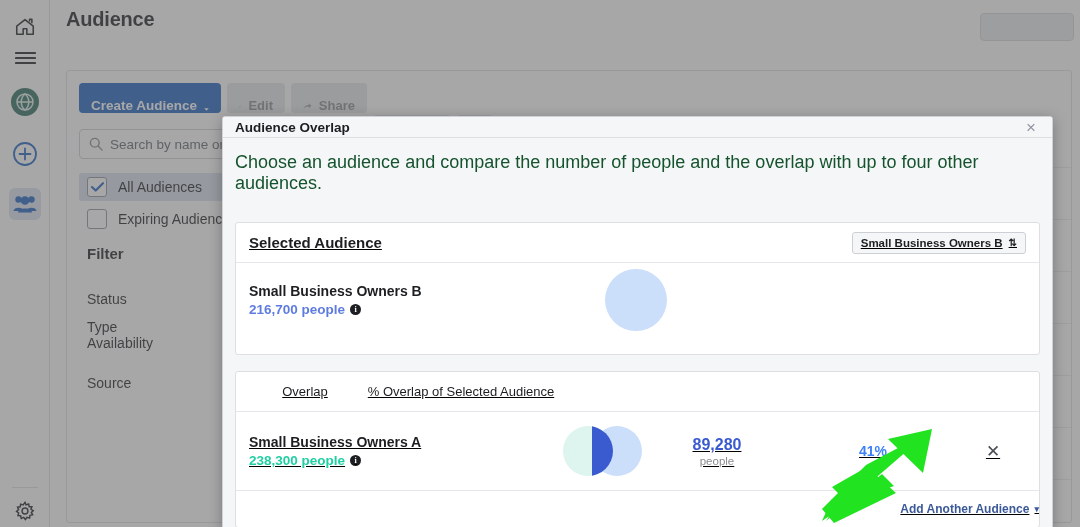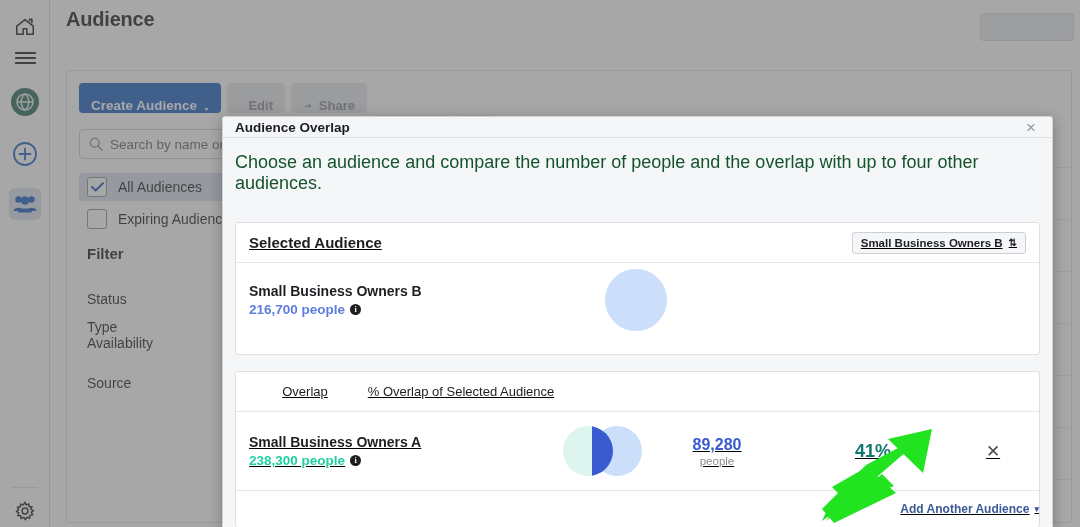--- a/index.html
+++ b/index.html
@@ -353,23 +353,23 @@
     font-weight: bold;
     color: #3a5bd0;
     text-align: center;
   }
   .overlap-sub {
     font-size: 11.5px;
     color: #8a8d91;
     margin-top: 1px;
   }
   .pct-num {
-    font-size: 18px;
-    font-weight: bold;
-    color: #0f766e;
+    font-size: 14px;
+    font-weight: bold;
+    color: #3b82f6;
     text-align: center;
   }
   #row-close {
     font-size: 17px;
     color: #4b4f56;
     text-align: center;
     cursor: pointer;
   }
 
   #add-another-bar {

